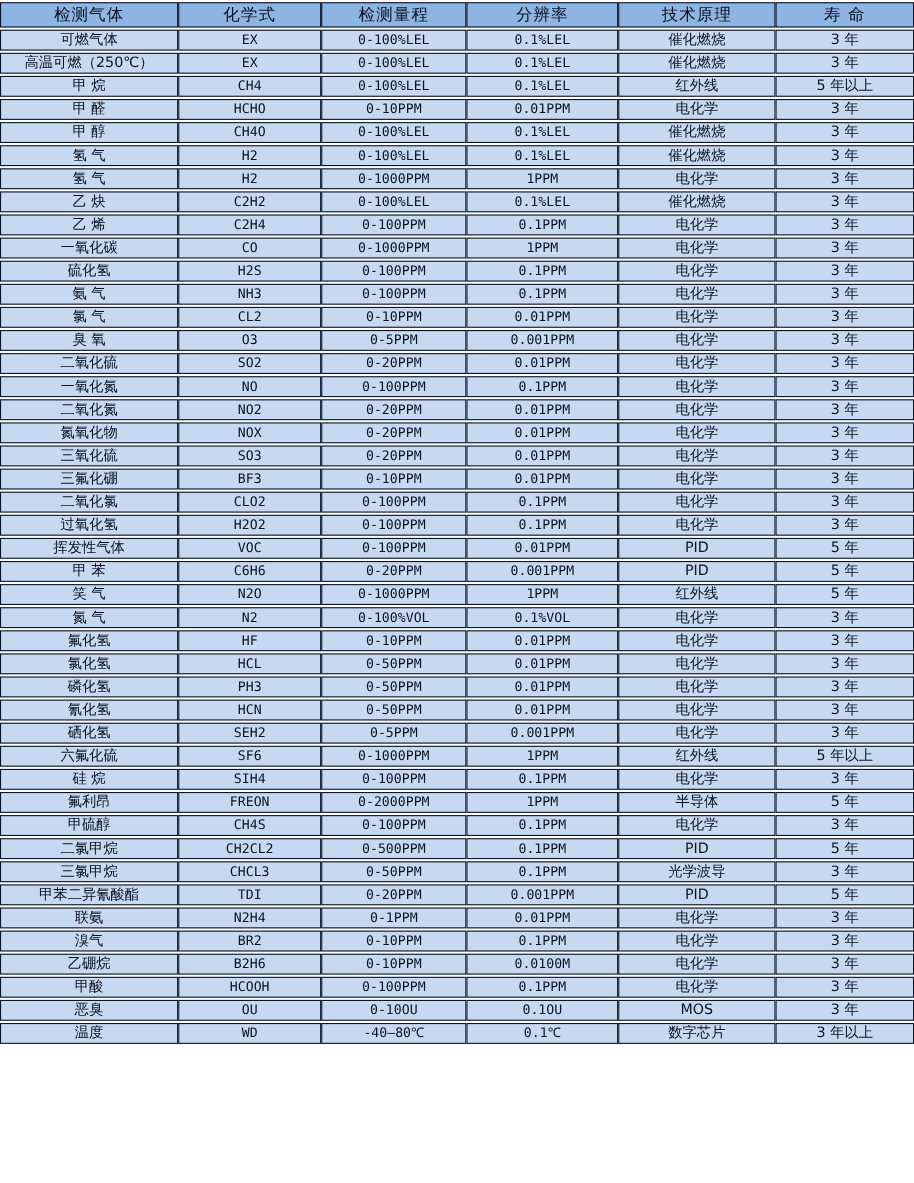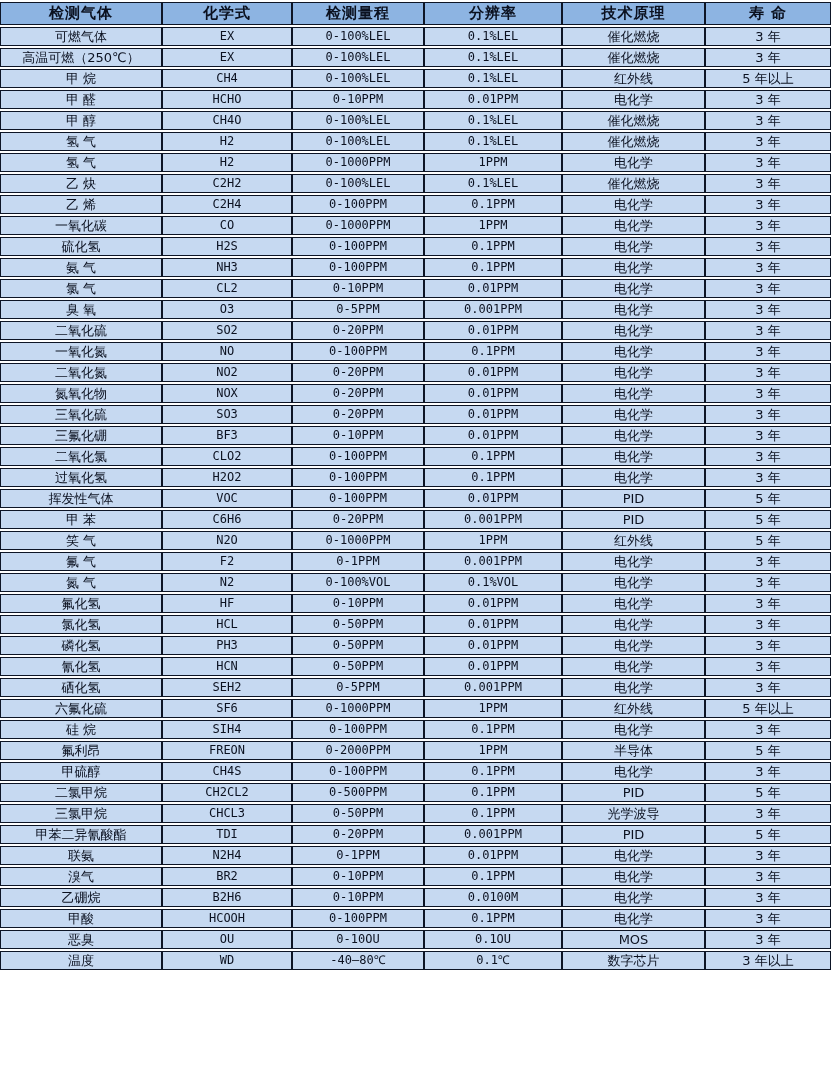--- a/index.html
+++ b/index.html
@@ -25,21 +25,21 @@
     border: 1px solid #0d1526;
     text-align: center;
     vertical-align: middle;
     padding: 0 2px;
     overflow: hidden;
     white-space: nowrap;
     color: #0b1120;
   }
   table.spec-table th {
     background: #8DB4E2;
-    font-weight: bold;
+    font-weight: normal;
     font-size: 15px;
     height: 21px;
     letter-spacing: 1px;
   }
   table.spec-table td {
     background: #C6D9F1;
     font-size: 13px;
     height: 17px;
     line-height: 17px;
   }
@@ -272,28 +272,20 @@
         </tr>
         <tr>
           <td>笑 气</td>
           <td>N2O</td>
           <td>0-1000PPM</td>
           <td>1PPM</td>
           <td>红外线</td>
           <td>5 年</td>
         </tr>
         <tr>
-          <td>氟 气</td>
-          <td>F2</td>
-          <td>0-1PPM</td>
-          <td>0.001PPM</td>
-          <td>电化学</td>
-          <td>3 年</td>
-        </tr>
-        <tr>
           <td>氮 气</td>
           <td>N2</td>
           <td>0-100%VOL</td>
           <td>0.1%VOL</td>
           <td>电化学</td>
           <td>3 年</td>
         </tr>
         <tr>
           <td>氟化氢</td>
           <td>HF</td>

